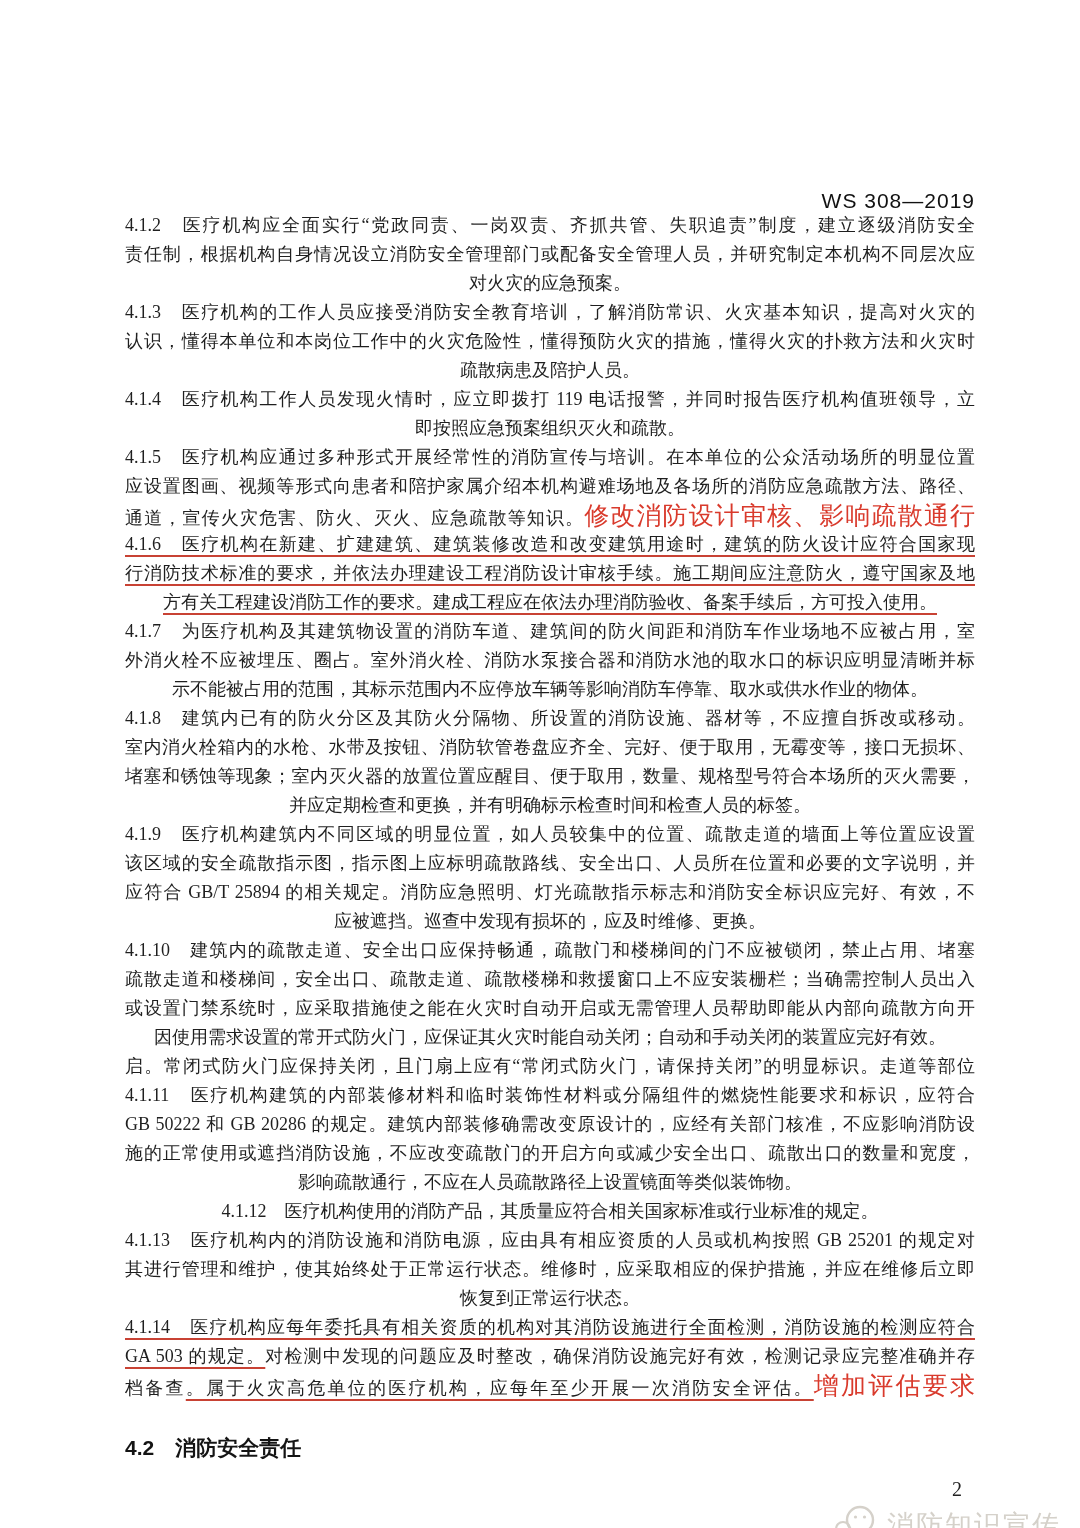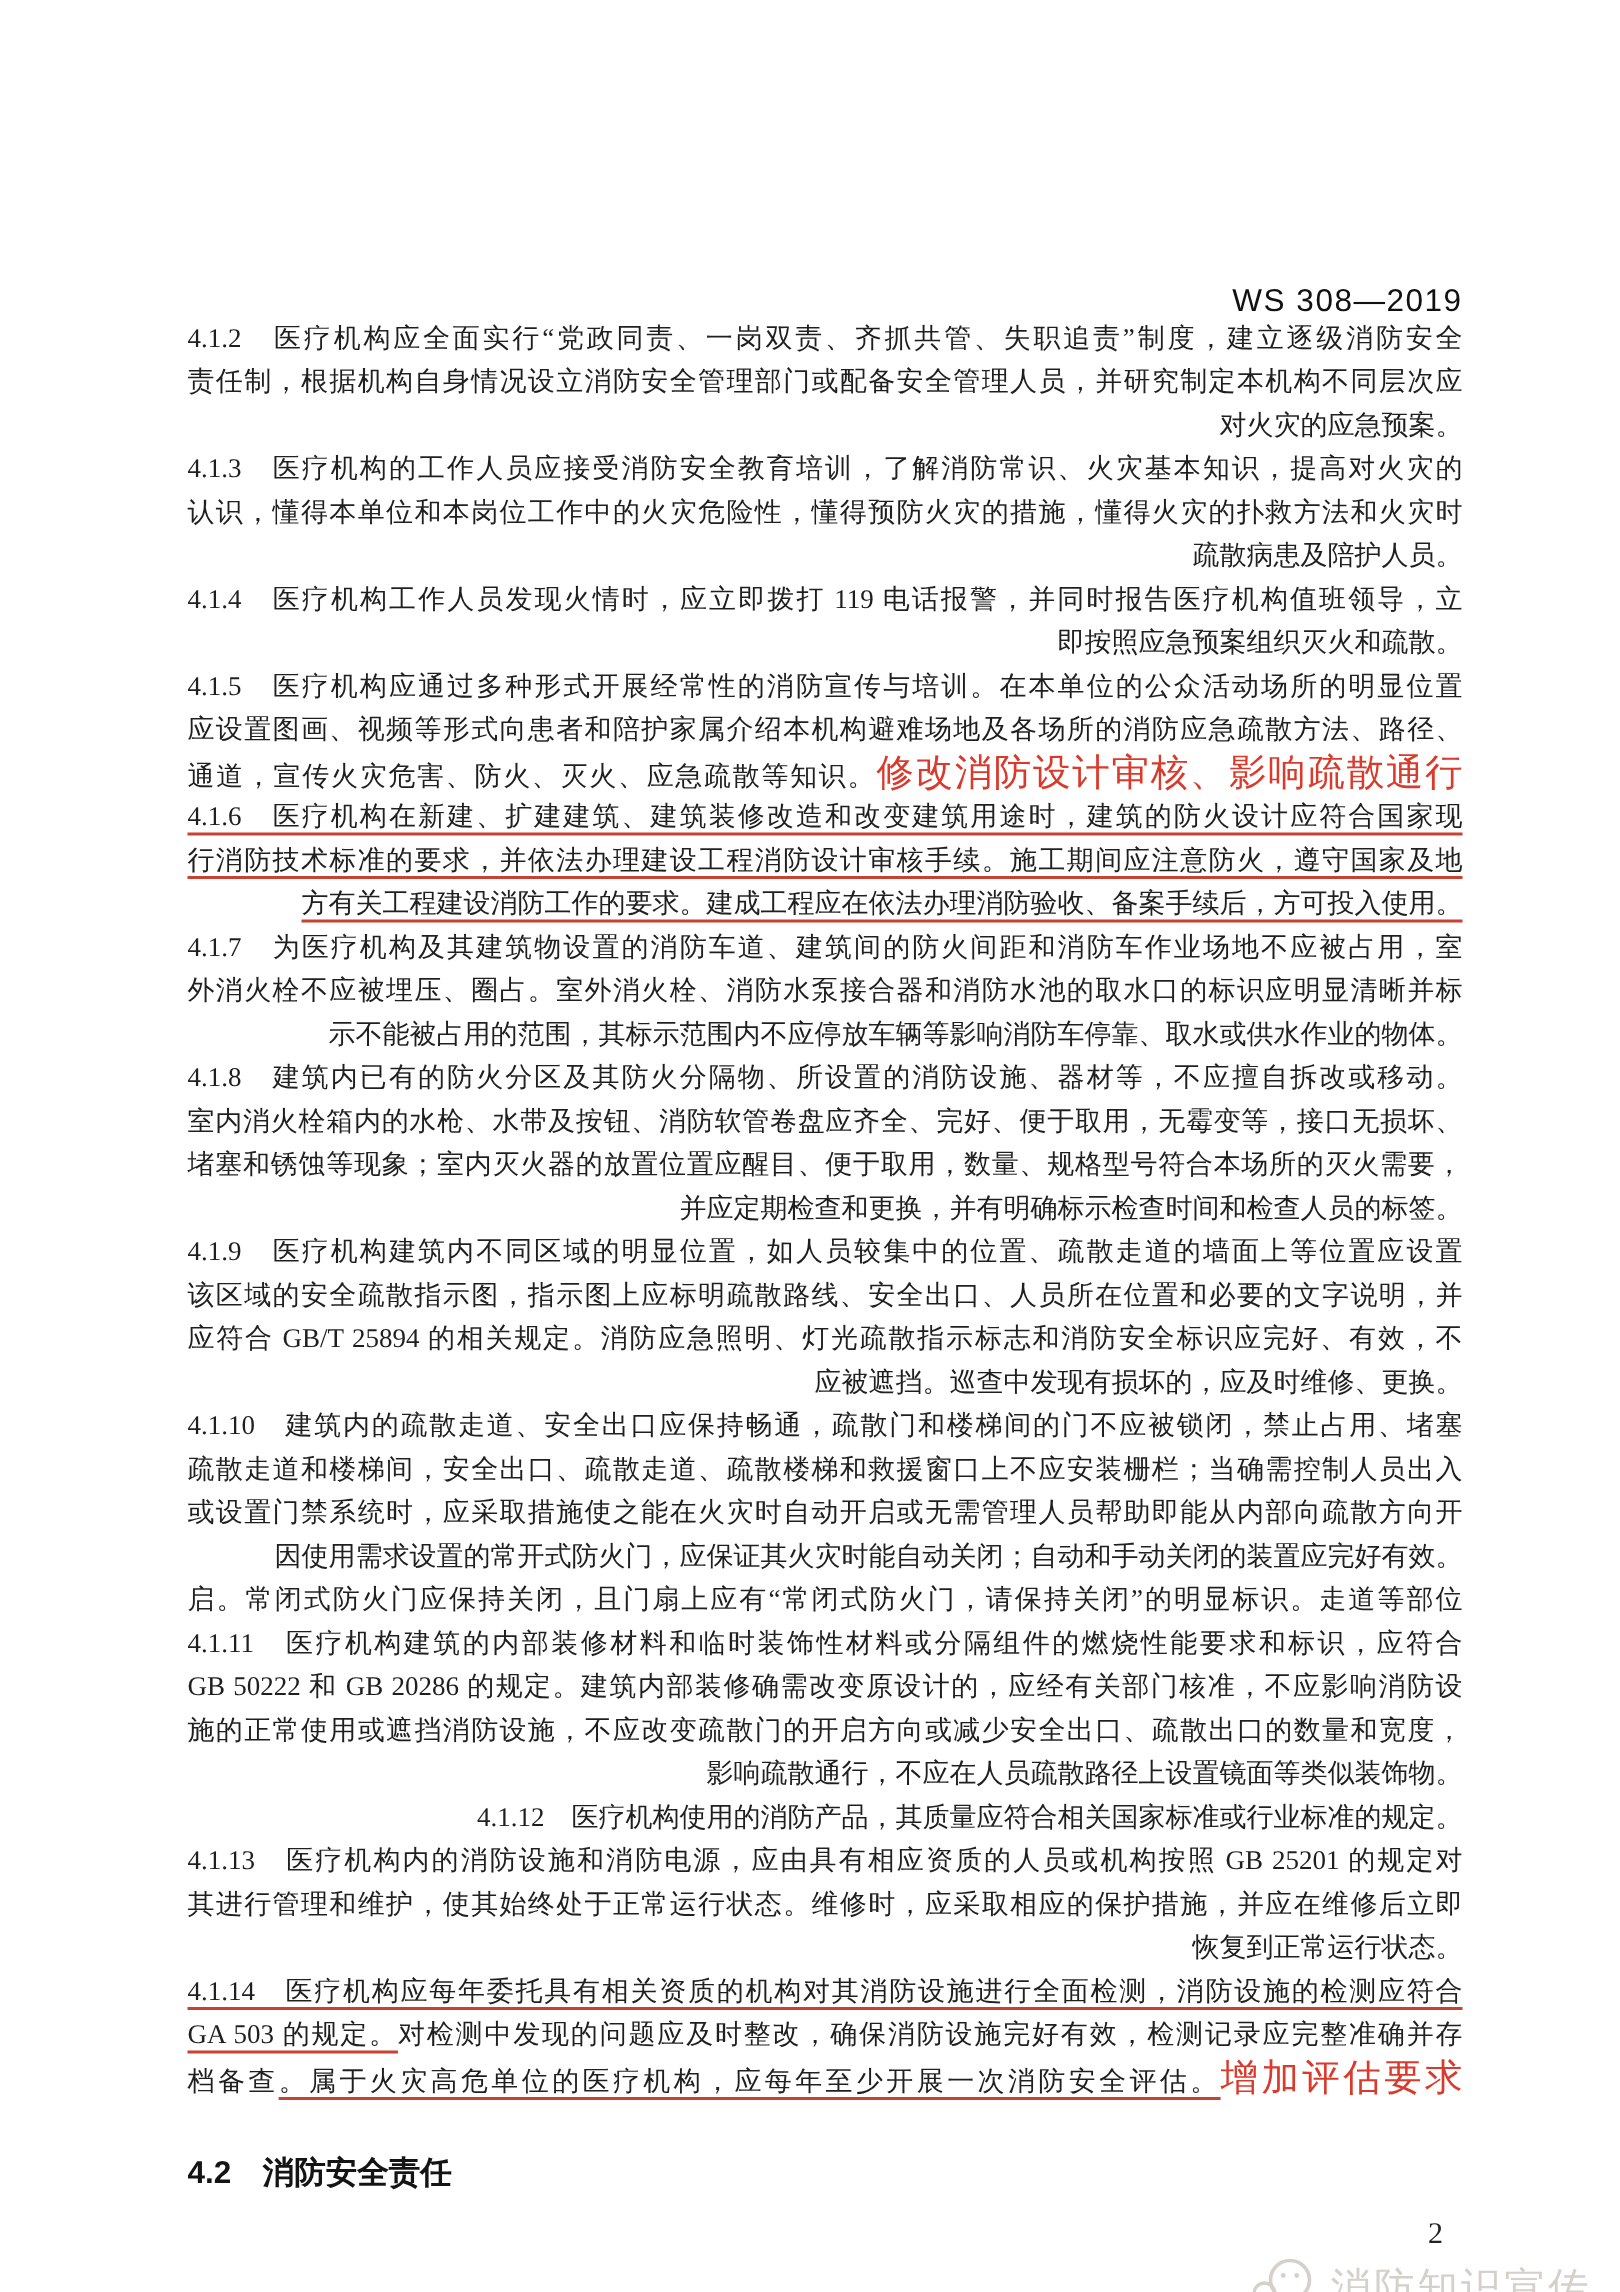--- a/index.html
+++ b/index.html
@@ -15,21 +15,21 @@
   .std-no{
     position:absolute;top:141px;right:105px;
     font-family:"Liberation Sans","DejaVu Sans",sans-serif;
     font-size:21px;letter-spacing:1px;color:#111;
   }
   .doc{
     position:absolute;left:125px;top:163px;width:850px;
   }
   .line{
     height:29px;line-height:29px;font-size:18px;
-    text-align:right;
+    text-align:center;
     white-space:nowrap;
   }
   .line.just{
     text-align:justify;
     text-align-last:justify;
     white-space:normal;
   }
   .seg{ color:#1f1f1f; }
   .seg.redline{
     text-decoration:underline;

